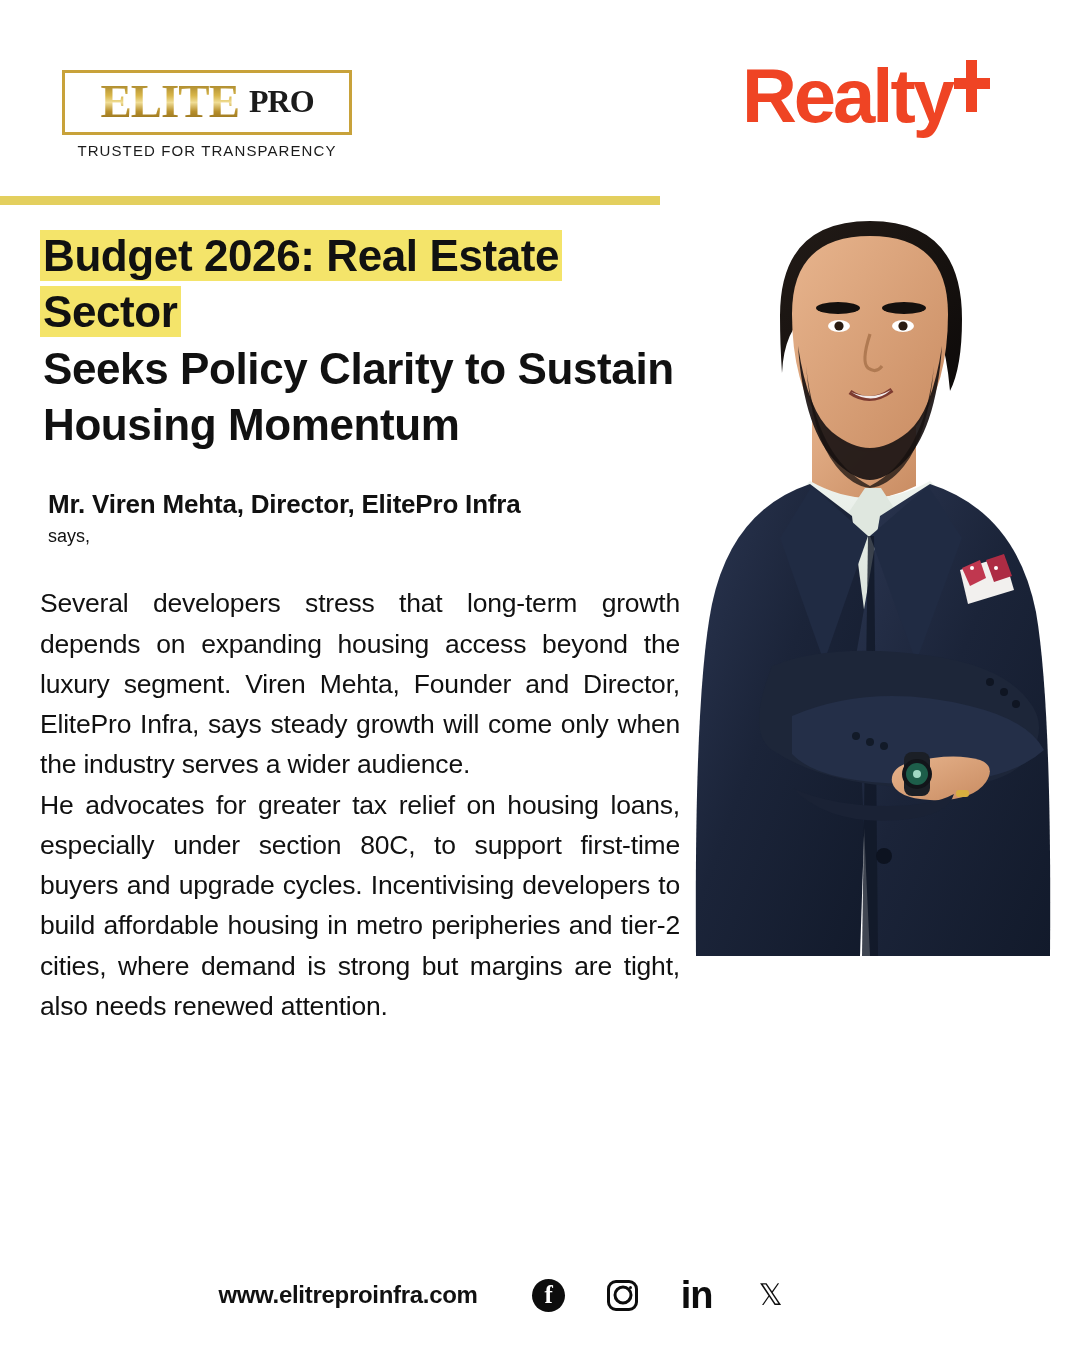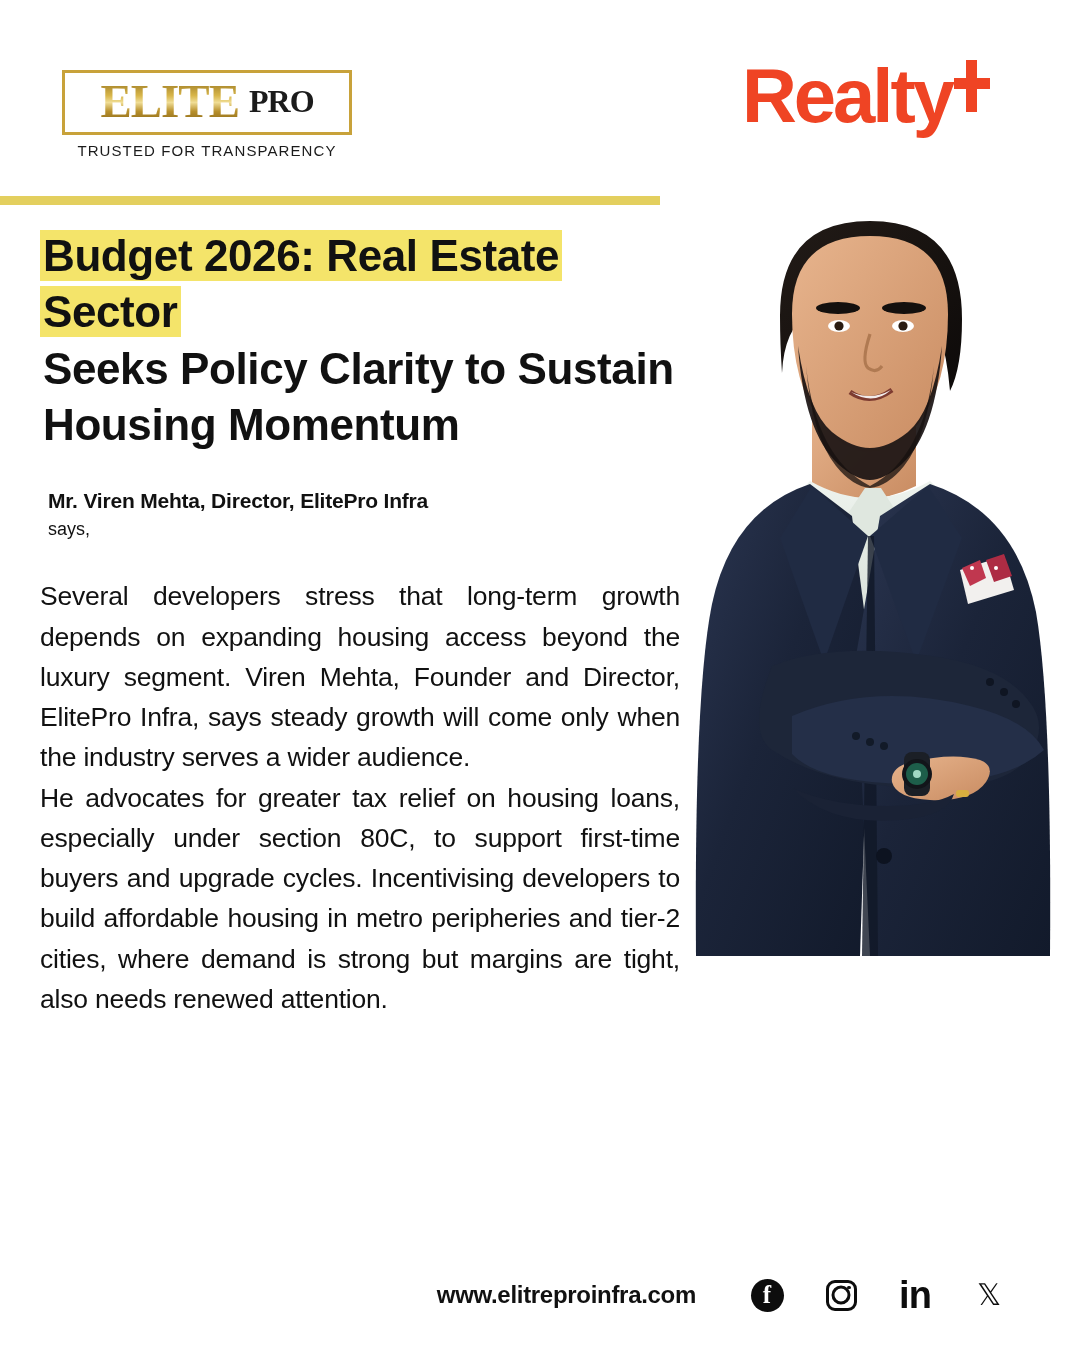--- a/index.html
+++ b/index.html
@@ -146,21 +146,21 @@
     background: #f4e46a;
     padding: 1px 3px;
     box-decoration-break: clone;
     -webkit-box-decoration-break: clone;
   }
   .headline .plain { padding: 1px 3px; }
 
   .attribution {
     margin-top: 36px;
     font-weight: bold;
-    font-size: 21px;
+    font-size: 26px;
     color: #111111;
     padding-left: 8px;
     letter-spacing: -0.2px;
   }
 
   .says {
     margin-top: 6px;
     font-size: 18px;
     color: #111111;
     padding-left: 8px;
@@ -178,21 +178,21 @@
 
   
   .footer {
     position: absolute;
     left: 0;
     bottom: 0;
     width: 1006px;
     height: 110px;
     display: flex;
     align-items: center;
-    justify-content: flex-end;
+    justify-content: center;
     gap: 12px;
   }
 
   .website {
     font-weight: bold;
     font-size: 24px;
     color: #111111;
     letter-spacing: -0.3px;
     margin-right: 42px;
   }

